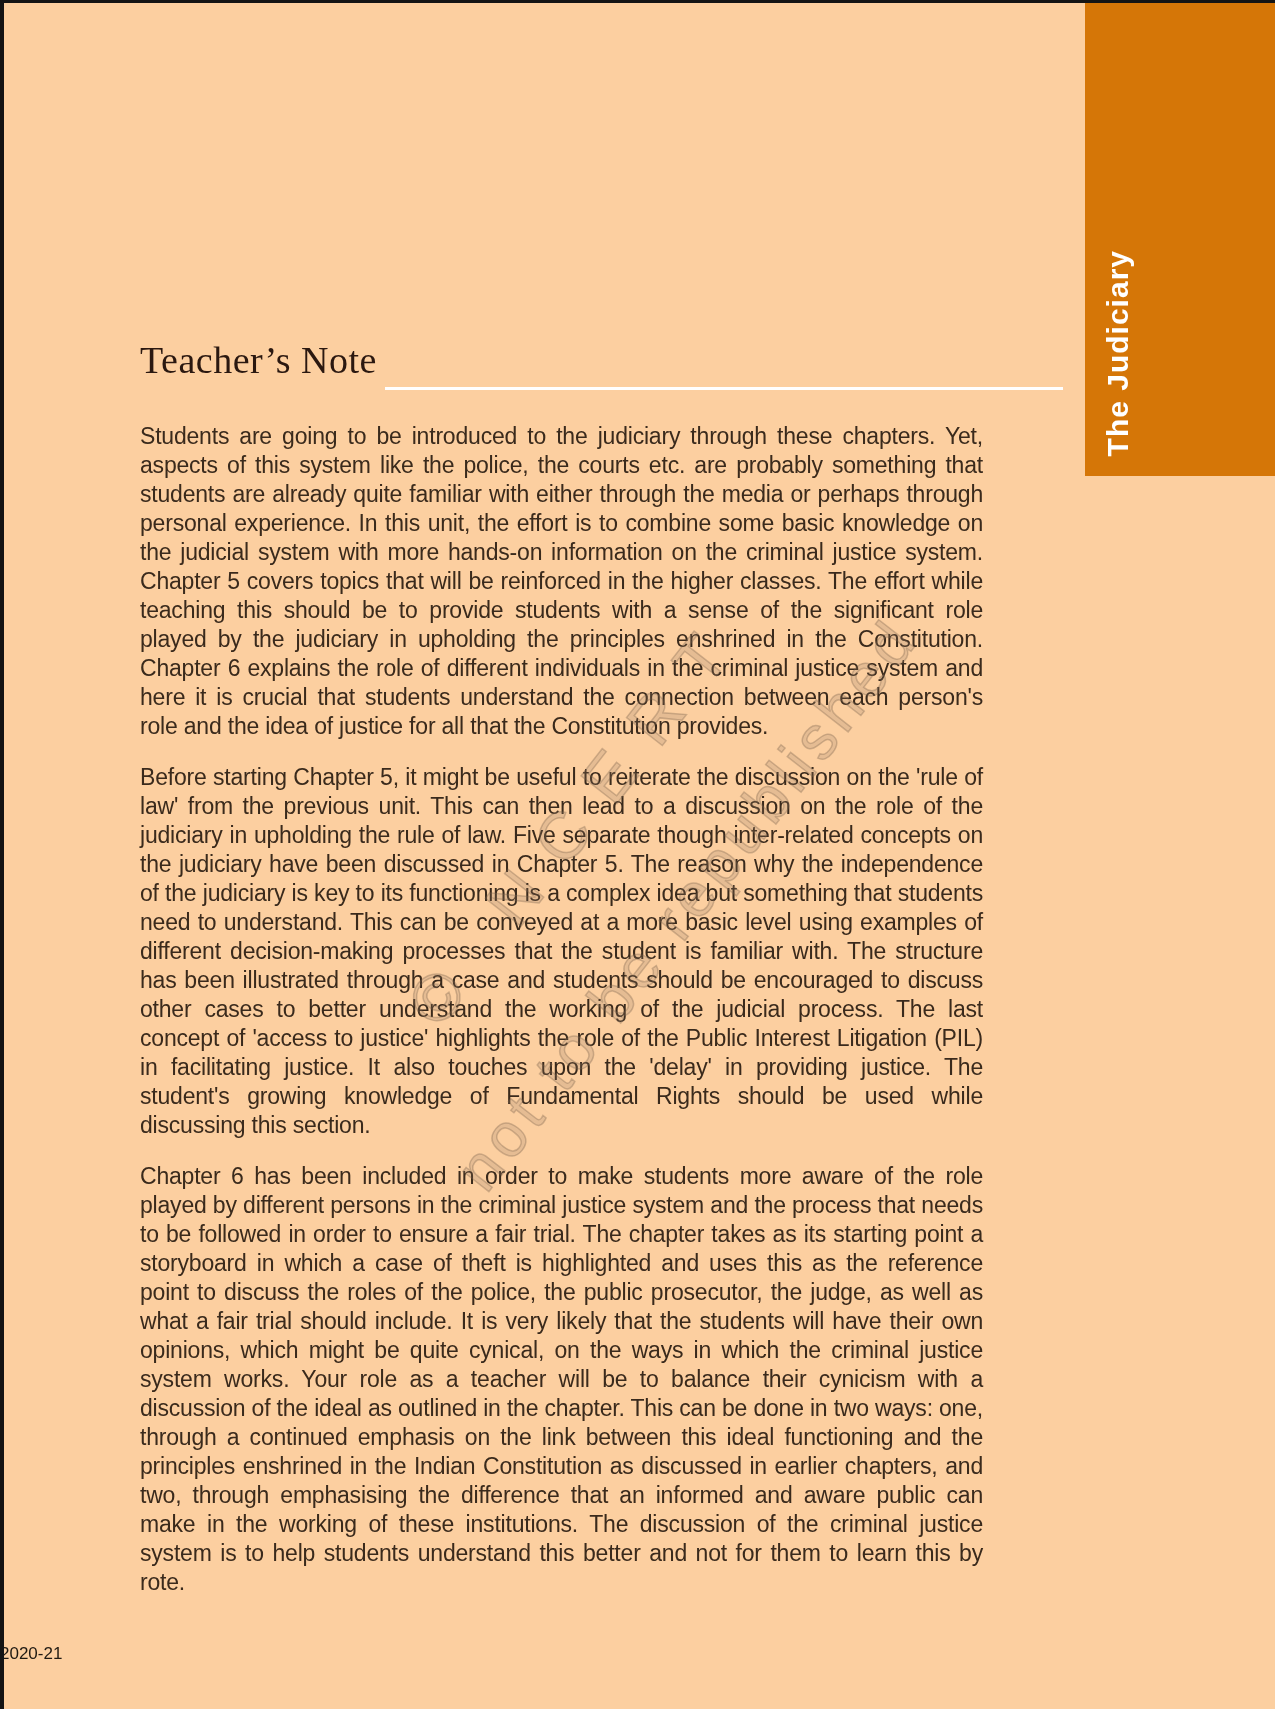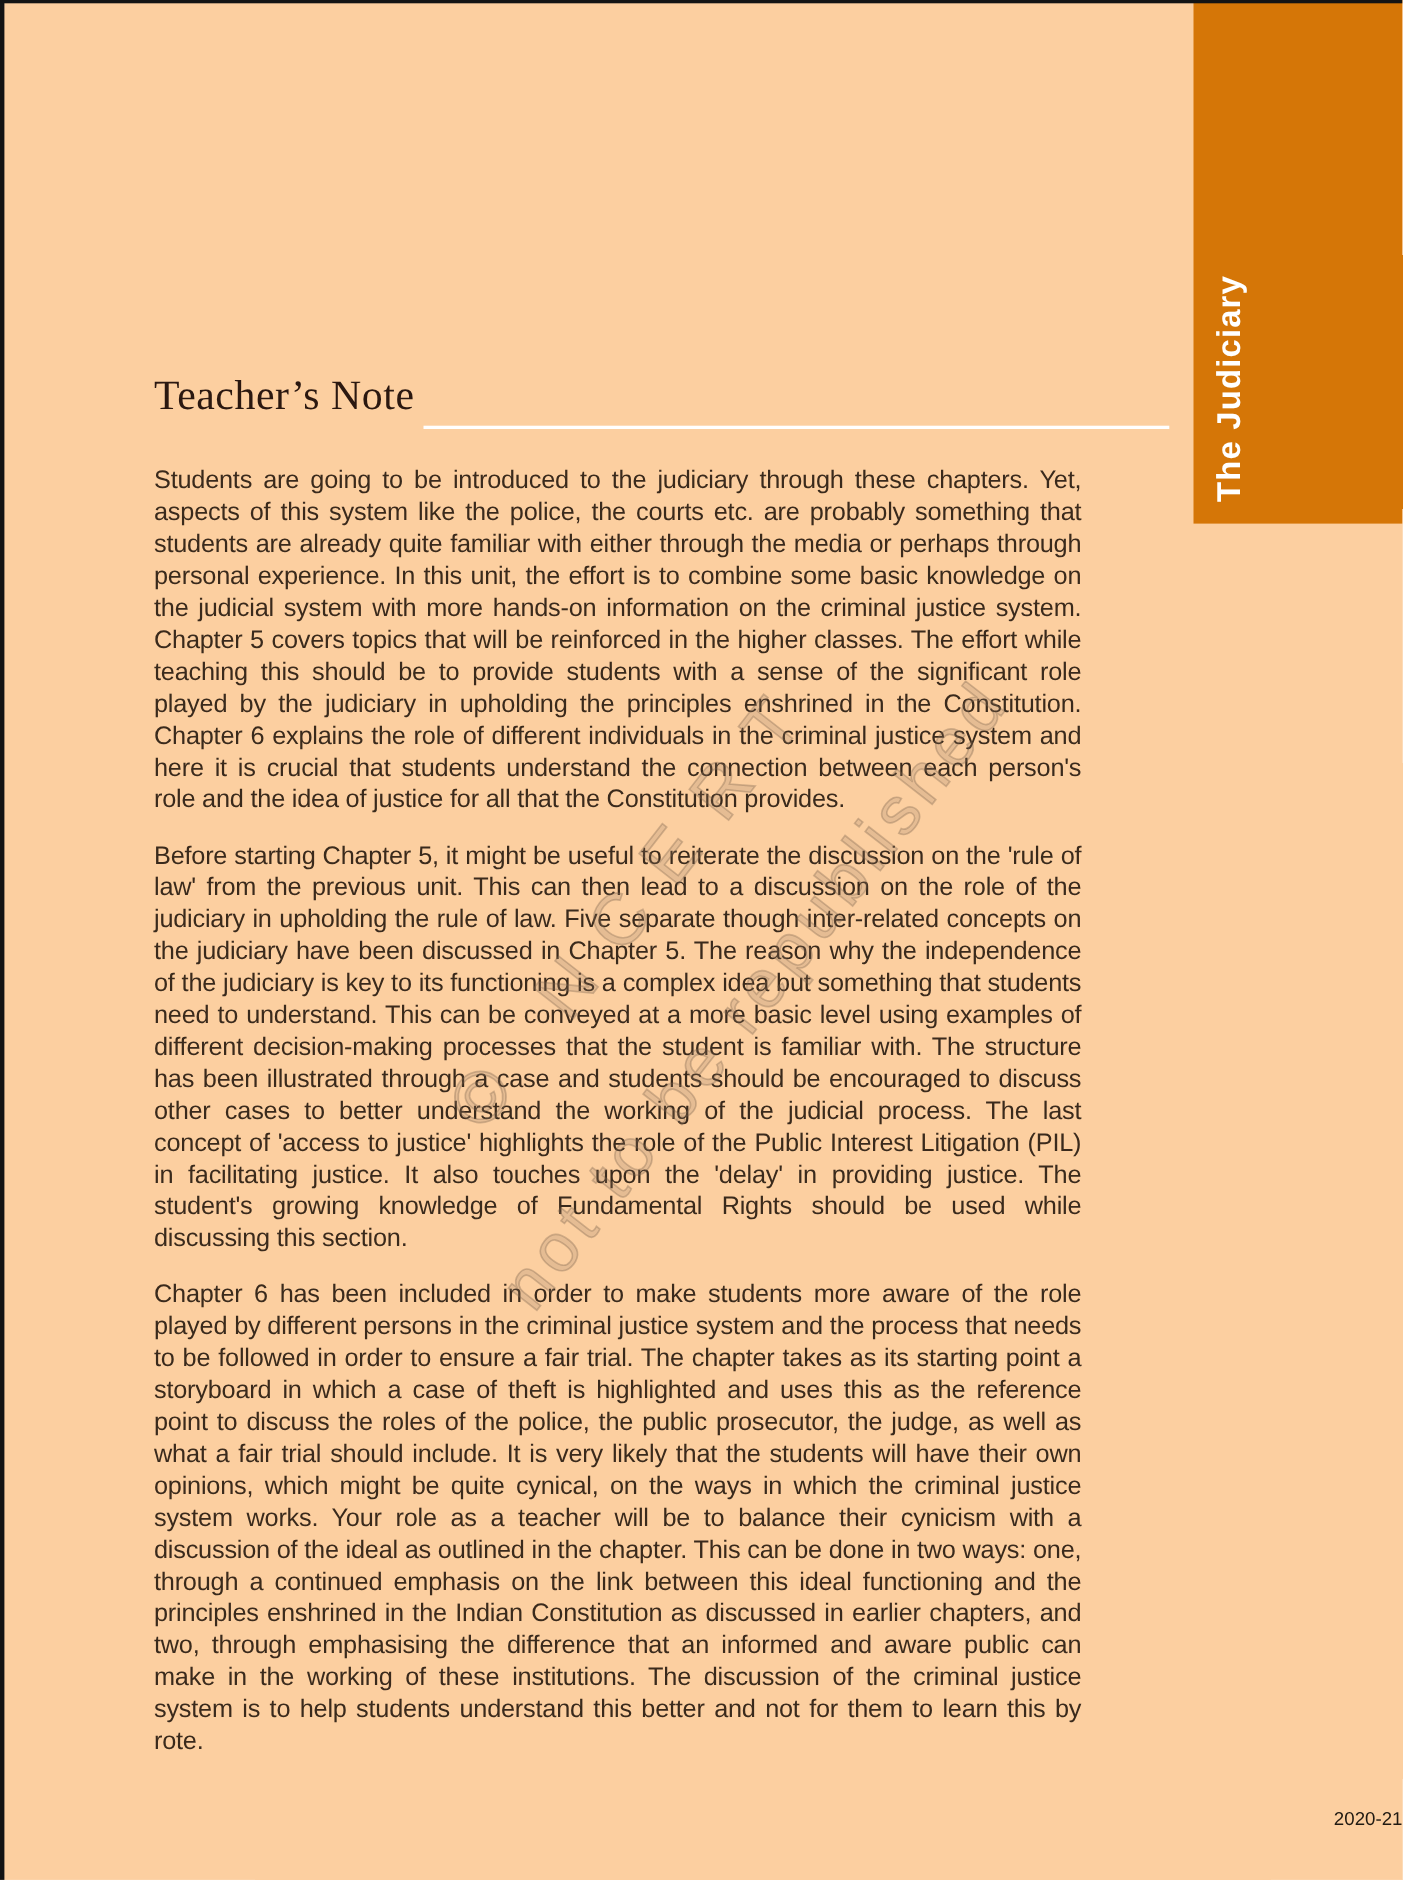--- a/index.html
+++ b/index.html
@@ -117,21 +117,21 @@
     color: rgba(150, 122, 98, 0.22);
     -webkit-text-stroke: 1.5px rgba(120, 96, 76, 0.33);
     white-space: nowrap;
   }
   
   .footer {
     position: absolute;
     left: 0;
     top: 1644px;
     width: 1275px;
-    text-align: right;
+    text-align: left;
     font-size: 17px;
     color: #201A12;
     z-index: 3;
   }
 </style>
 </head>
 <body>
 
 <div class="page">
 

